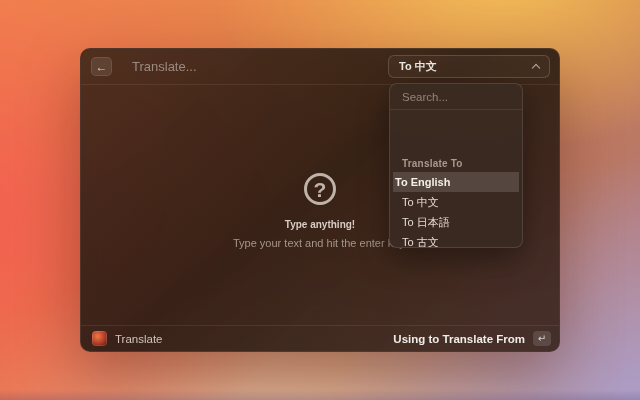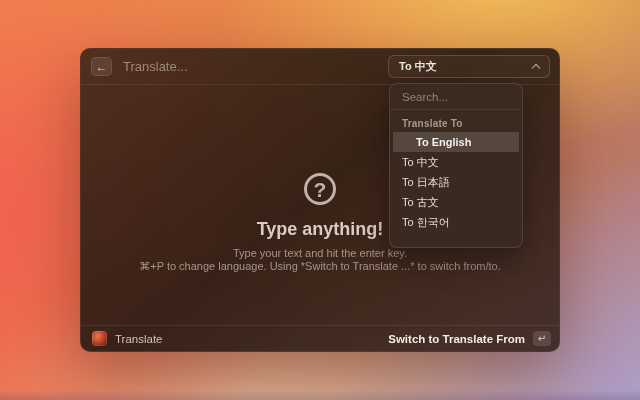--- a/index.html
+++ b/index.html
@@ -48,21 +48,21 @@
     border-bottom:1px solid rgba(255,255,255,0.08);
   }
   .back-btn {
     width:21px; height:19px; border-radius:5px; border:1px solid rgba(255,255,255,0.10);
     background:rgba(255,255,255,0.09); color:#d9cfc7;
     display:flex; align-items:center; justify-content:center;
     font-size:12px; line-height:1; cursor:pointer;
     font-family:inherit;
   }
   .query-input {
-    flex:0 0 auto; margin-left:11px; width:230px;
+    flex:0 0 auto; margin-left:20px; width:230px;
     background:transparent; border:none; outline:none;
     font:13px "Liberation Sans","DejaVu Sans",sans-serif;
     color:#e8e0da;
   }
   .query-input::placeholder { color:#9b8a80; }
   .lang-select {
     margin-left:auto; width:162px; height:23px;
     border:1px solid rgba(255,255,255,0.16); border-radius:6px;
     background:rgba(255,255,255,0.03);
     display:flex; align-items:center; padding:0 10px;
@@ -79,21 +79,21 @@
     position:absolute; top:36px; bottom:26px; left:0; right:0;
     display:flex; flex-direction:column; align-items:center;
     padding-top:88px; text-align:center;
   }
   .q-icon {
     width:32px; height:32px; border:3px solid #bfb3a9; border-radius:50%;
     display:flex; align-items:center; justify-content:center;
     color:#bfb3a9; font-size:21px; font-weight:bold; line-height:1;
     margin-bottom:14px;
   }
-  .es-title { font-size:18px; font-weight:bold; color:#d8cdc5; margin-bottom:7px; }
+  .es-title { font-size:10px; font-weight:bold; color:#d8cdc5; margin-bottom:7px; }
   .es-line  { font-size:11px; color:#a5968c; line-height:12.5px; }
 
   
   .statusbar {
     position:absolute; left:0; right:0; bottom:0; height:26px;
     border-top:1px solid rgba(255,255,255,0.08);
     display:flex; align-items:center; padding:0 8px 0 11px;
     border-radius:0 0 10px 10px;
     text-align:center;
   }
@@ -122,28 +122,28 @@
   }
   .panel-search {
     width:100%; height:26px; padding:0 12px;
     background:transparent; border:none; outline:none;
     font:11.5px "Liberation Sans","DejaVu Sans",sans-serif; color:#e8e0da;
     border-bottom:1px solid rgba(255,255,255,0.09);
   }
   .panel-search::placeholder { color:#93857b; }
   .section-label {
     padding:8px 12px 3px; font-size:10px; font-weight:bold;
-    color:#a89a90; letter-spacing:0.2px;
+    color:#a89a90; letter-spacing:0.2px;margin-top:40px;
   }
   .item {
     height:20px; display:flex; align-items:center;
     padding:0 12px; font-size:11px; color:#e5dcd5; cursor:pointer;
   }
   .item.highlighted {
-    margin:0 3px; padding:0 23px; border-radius:0;
+    margin:0 3px; padding:0 2px; border-radius:0;
     background:rgba(255,255,255,0.14); color:#f4efeb; font-weight:bold;
   }
 </style>
 </head>
 <body>
 
 <div class="bg">
 
   <div class="window">
 
@@ -157,28 +157,27 @@
         <span class="chevron-up"></span>
       </div>
     </div>
 
     <div class="main">
       <div class="q-icon">
         <span>?</span>
       </div>
       <div class="es-title">Type anything!</div>
       <div class="es-line">Type your text and hit the enter key.</div>
-      <div class="es-line">⌘+P to change language. Using *Switch to Translate ...* to switch from/to.</div>
     </div>
 
     <div class="statusbar">
       <div class="app-icon"></div>
       <div class="app-name">Translate</div>
       <div class="action">
-        <span class="action-label">Switch to Translate From</span>
+        <span class="action-label">Using to Translate From</span>
         <span class="key-badge">↵</span>
       </div>
     </div>
 
     <div class="panel">
       <input class="panel-search" type="text" placeholder="Search..." style="">
       <div class="section-label">Translate To</div>
       <div class="item highlighted">To English</div>
       <div class="item">To 中文</div>
       <div class="item">To 日本語</div>

